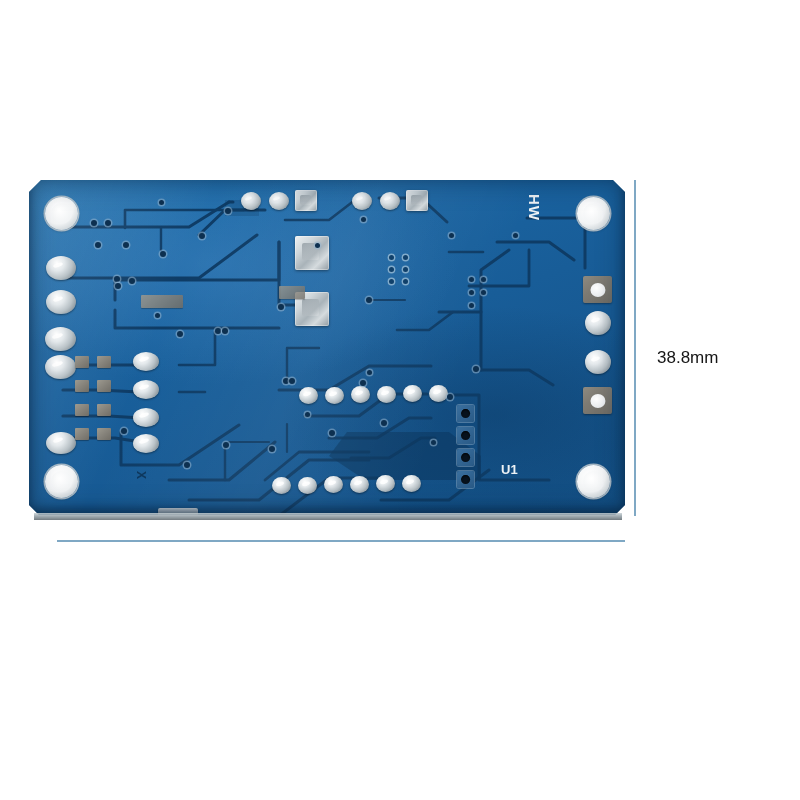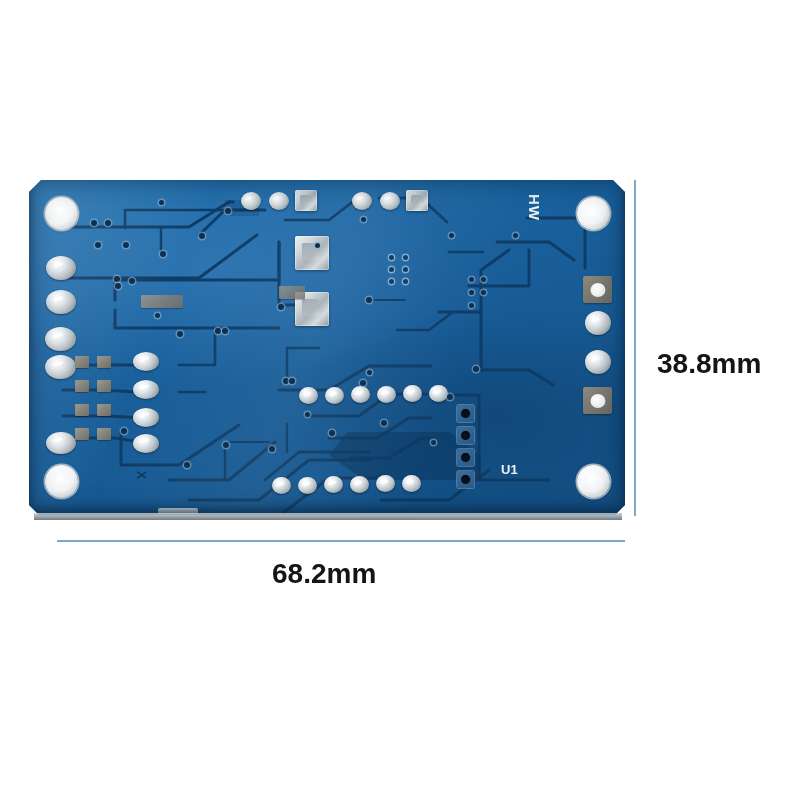--- a/index.html
+++ b/index.html
@@ -113,22 +113,22 @@
     transform:rotate(90deg);transform-origin:left top;
     font-size:15px;font-weight:700;color:#eef2f5;letter-spacing:1px;}
   #u1lbl{position:absolute;left:501px;top:462px;font-size:13px;font-weight:700;color:#eef2f5;}
   #xmark{position:absolute;left:137px;top:470px;font-size:12px;font-weight:700;color:#0d3457;
     transform:rotate(90deg);opacity:.9;}
 
   
   .dimline{position:absolute;background:#7fa8c4;}
   #dim-v{left:634px;top:180px;width:2px;height:336px;}
   #dim-h{left:57px;top:540px;width:568px;height:2px;}
-  .dimtext{position:absolute;color:#151515;font-size:28px;
-    font-family:"Liberation Sans",sans-serif;font-weight:700;letter-spacing:0px;}
+  .dimtext{position:absolute;color:#151515;font-size:17px;
+    font-family:"Liberation Sans",sans-serif;font-weight:400;letter-spacing:0px;}
   #dim-v-text{left:657px;top:348px;}
   #dim-h-text{left:272px;top:558px;}
 </style>
 </head>
 <body>
 
 <div id="stage">
 
   <div id="board">
 
@@ -321,15 +321,14 @@
 
     <div class="edge-shade"></div>
   </div>
 
   <div id="board-edge"></div>
 
   <div class="dimline" id="dim-v"></div>
   <div class="dimtext" id="dim-v-text">38.8mm</div>
 
   <div class="dimline" id="dim-h"></div>
-  <div class="dimtext" id="dim-h-text">68.2mm</div>
 
 </div>
 
 </body></html>

